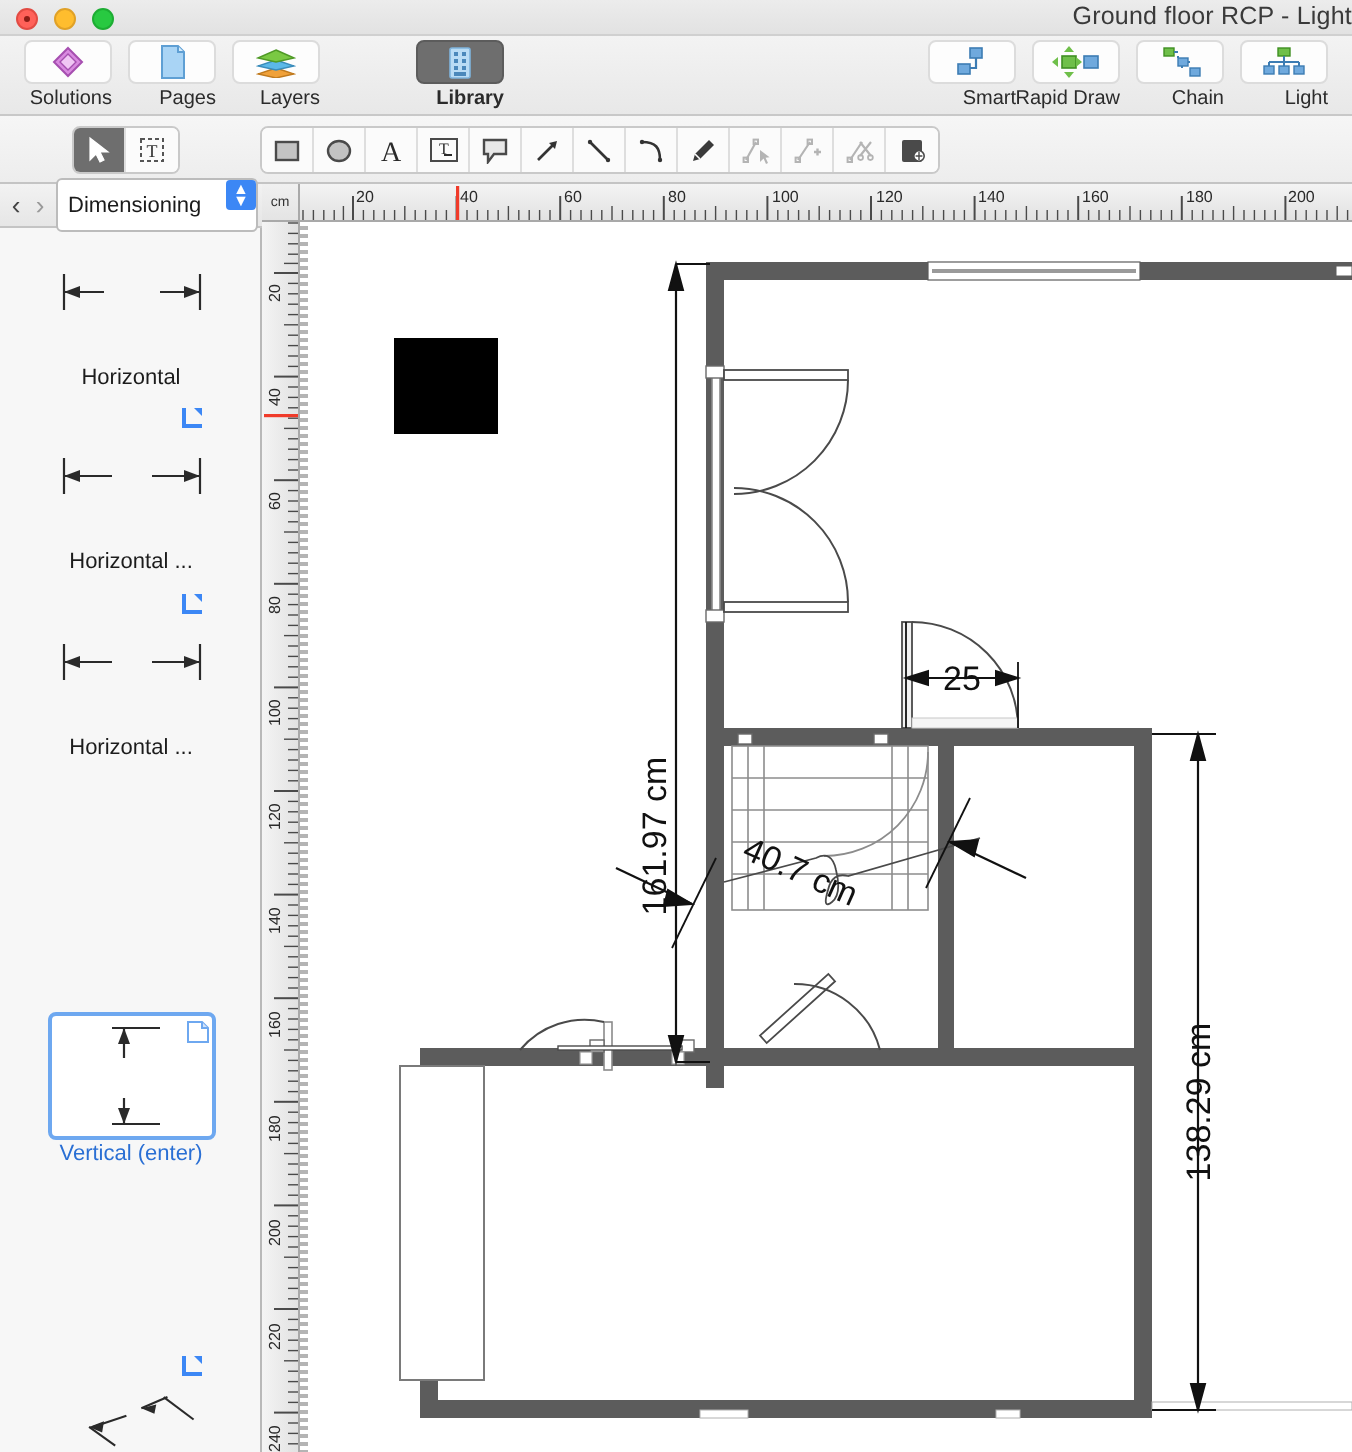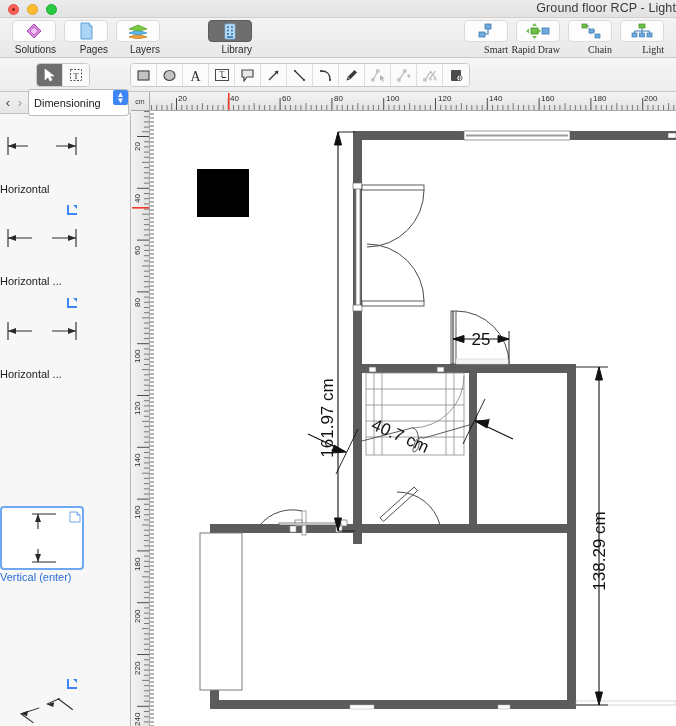--- a/index.html
+++ b/index.html
@@ -91,21 +91,21 @@
   .combo-label { font-size: 11px; color: #1b1b1b; padding-left: 5px; white-space: nowrap; }
   .combo-arrows {
     position: absolute; right: 0px; top: 0px; width: 15px; height: 15px;
     background: #3c87f5; border-radius: 2px; color: #fff; font-size: 8px;
     display: flex; flex-direction: column; align-items: center; justify-content: center;
     line-height: 6px;
   }
   .lp-list { position: relative; height: 612px; overflow: hidden; }
   .shape-cell {
     position: absolute; left: 0; width: 131px;
-    display: flex; flex-direction: column; align-items: flex-start;
+    display: flex; flex-direction: column; align-items: center;
   }
   .shape-box {
     width: 84px; height: 64px; display: flex; align-items: center; justify-content: center;
     position: relative;
   }
   .shape-box.selected { border: 2px solid #6ea8f0; border-radius: 4px; background: #ffffff; }
   .shape-name { font-size: 11px; color: #1c1c1c; margin-top: 1px; white-space: nowrap; }
   .shape-name.sel { color: #2a6fd4; }
   .corner-badge { position: absolute; right: 6px; top: -8px; }
 
@@ -182,41 +182,41 @@
           <svg width="20" height="16" viewBox="0 0 20 16">
             <polygon points="10,11 19,14 10,16 1,14" fill="#f0a13a" stroke="#c07a1e" stroke-width="0.7"></polygon>
             <polygon points="10,7 19,10 10,12 1,10" fill="#5bb8e8" stroke="#3a8cbb" stroke-width="0.7"></polygon>
             <polygon points="10,2 19,6 10,8 1,6" fill="#7ac943" stroke="#4f9a26" stroke-width="0.7"></polygon>
           </svg>
         </div>
         <div class="rb-label">Layers</div>
       </div>
     </div>
 
-    <div class="ribbon-group" style="left:200px;">
+    <div class="ribbon-group" style="left:200px;font-weight:bold;">
       <div class="rb-item">
         <div class="rb-icon dark">
           <svg width="14" height="17" viewBox="0 0 14 17">
             <rect x="2" y="1" width="10" height="15" rx="1" fill="#b9dcf5" stroke="#7fb4dd" stroke-width="0.8"></rect>
             <g fill="#4a88bb">
               <rect x="4" y="3" width="2" height="2"></rect>
                 <rect x="8" y="3" width="2" height="2"></rect>
               <rect x="4" y="6.5" width="2" height="2"></rect>
                 <rect x="8" y="6.5" width="2" height="2"></rect>
               <rect x="4" y="10" width="2" height="2"></rect>
                 <rect x="8" y="10" width="2" height="2"></rect>
               <rect x="4" y="13" width="6" height="2"></rect>
             </g>
           </svg>
         </div>
         <div class="rb-label" style="color:#2b2b2b">Library</div>
       </div>
     </div>
 
-    <div class="ribbon-group" style="left:456px;font-family:Liberation Serif, serif;">
+    <div class="ribbon-group" style="left:456px;">
 
       <div class="rb-item">
         <div class="rb-icon">
           <svg width="22" height="16" viewBox="0 0 22 16">
             <rect x="10" y="1" width="6" height="5" fill="#6fa9dd" stroke="#3c7cb3" stroke-width="0.8"></rect>
             <rect x="4" y="9" width="6" height="5" fill="#6fa9dd" stroke="#3c7cb3" stroke-width="0.8"></rect>
             <path d="M13 6 V11 H10" fill="none" stroke="#3c7cb3" stroke-width="1.1"></path>
           </svg>
         </div>
         <div class="rb-label">Smart</div>

